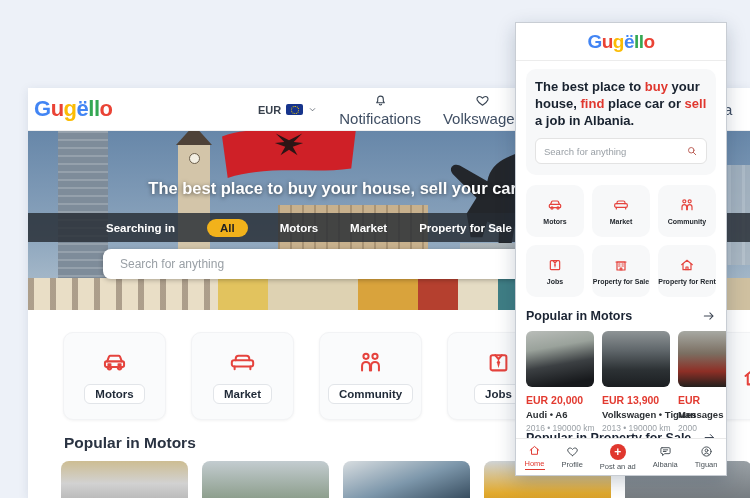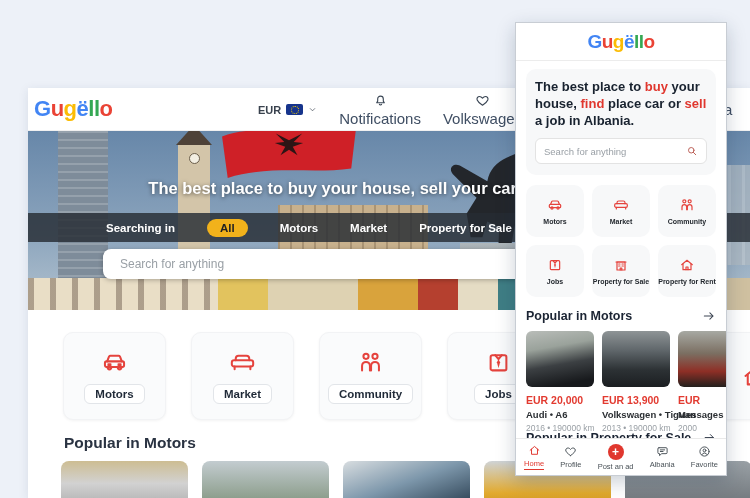--- a/index.html
+++ b/index.html
@@ -403,17 +403,17 @@
             <path d="M8 9h8M8 12h5"></path>
           </svg>
         <span class="p-nav-label">Albania</span>
       </div>
       <div class="p-nav-item">
         <svg class="oc" viewBox="0 0 24 24">
             <circle cx="12" cy="12" r="8.5"></circle>
             <circle cx="12" cy="10" r="2.6"></circle>
             <path d="M7 18a5.5 5.5 0 0110 0"></path>
           </svg>
-        <span class="p-nav-label">Favorite</span>
+        <span class="p-nav-label">Tiguan</span>
       </div>
     </div>
   </div>
 </div>
 
 </body></html>

